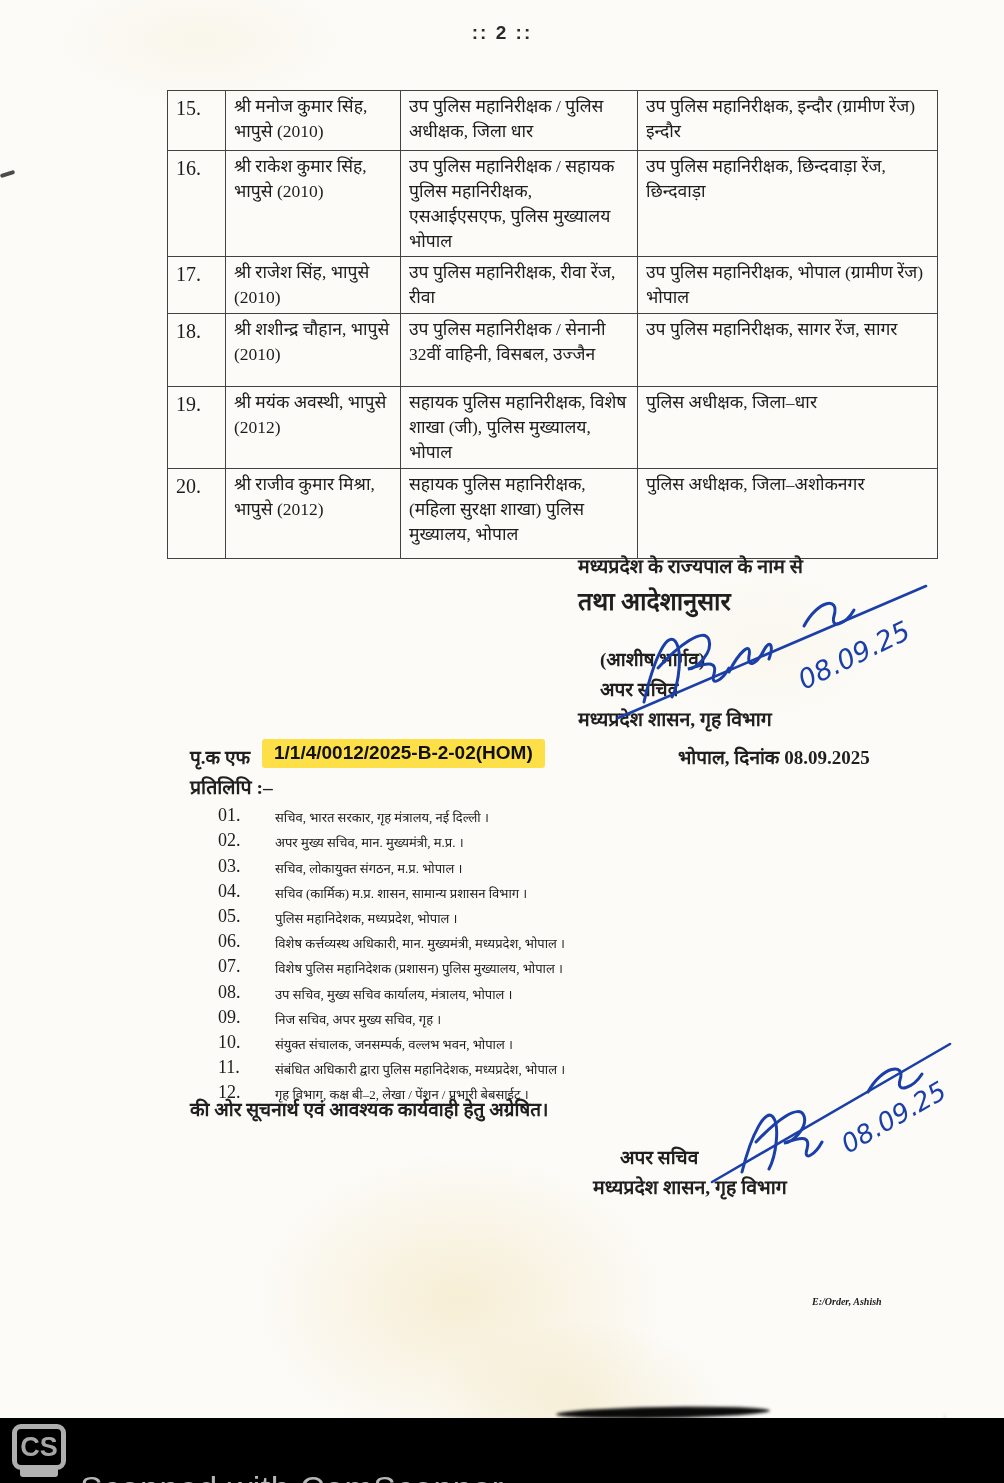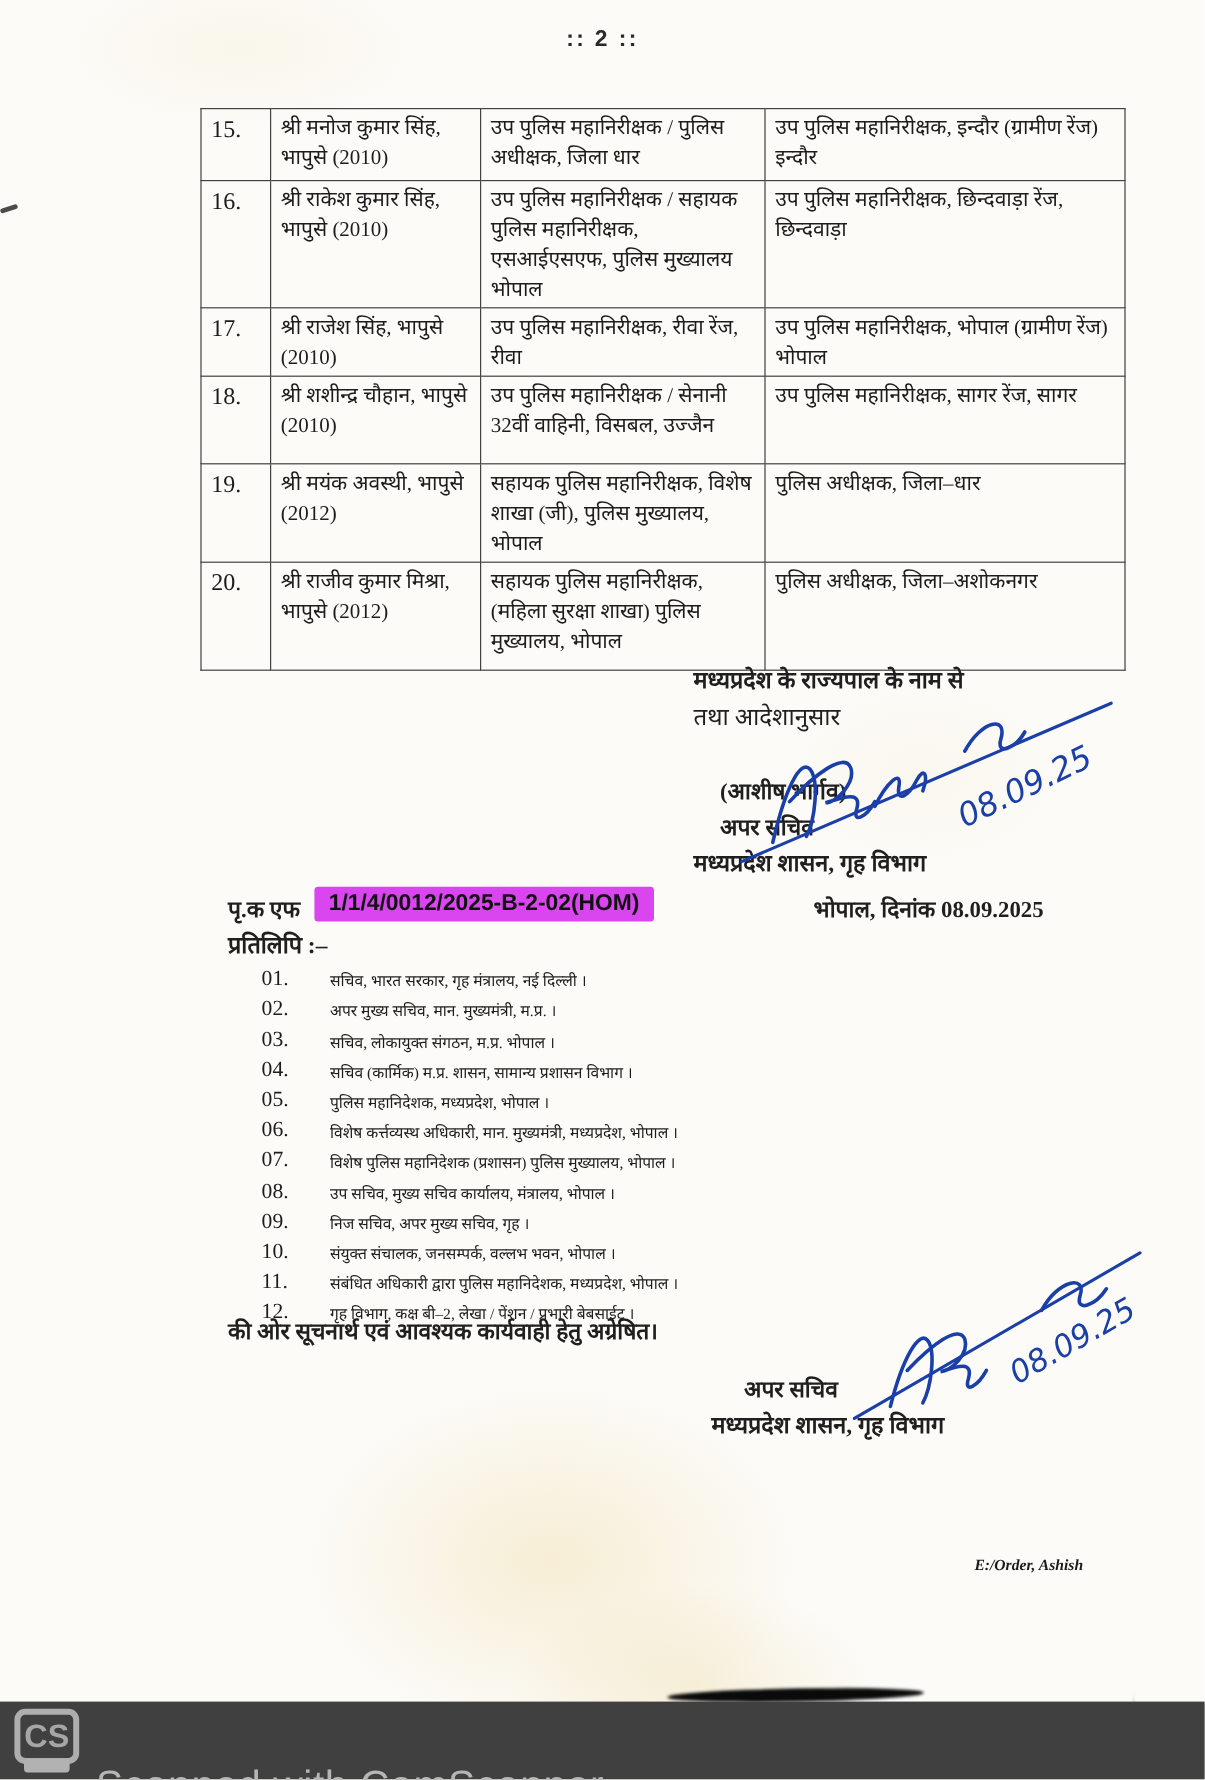--- a/index.html
+++ b/index.html
@@ -42,62 +42,62 @@
   table.officers tr.r2{height:98px;}
   table.officers tr.r3{height:57px;}
   table.officers tr.r4{height:73px;}
   table.officers tr.r5{height:77px;}
   table.officers tr.r6{height:90px;}
 
   .abs{position:absolute;white-space:nowrap;}
   .center{text-align:left;}
 
   .authority-1{left:578px;top:552px;width:320px;font-size:19.5px;font-weight:600;}
-  .authority-2{left:578px;top:583px;width:320px;font-size:20px;font-weight:400;}
+  .authority-2{left:578px;top:583px;width:320px;font-size:25px;font-weight:700;}
 
   .sig-svg{position:absolute;pointer-events:none;z-index:5;}
   .sig1{left:608px;top:572px;width:360px;height:158px;}
   .sig2{left:698px;top:1022px;width:296px;height:168px;}
 
   .sig1-name{left:600px;top:646px;width:300px;font-size:19px;font-weight:600;}
   .sig1-title{left:600px;top:676px;width:300px;font-size:19px;font-weight:600;}
   .sig1-dept{left:578px;top:705px;width:340px;font-size:19.5px;font-weight:600;}
 
   .ref-label{left:190px;top:744px;font-size:19px;font-weight:700;}
   .ref-number{
-    left:262px;top:739px;padding:3px 12px 4px 12px;background:#d946ef;
+    left:262px;top:739px;padding:3px 12px 4px 12px;background:#fde047;
     font-family:"Liberation Sans","DejaVu Sans",sans-serif;
     font-size:19px;font-weight:700;color:#111;border-radius:3px;
   }
   .ref-place{left:678px;top:744px;font-size:19px;font-weight:600;}
 
   .copy-heading{left:190px;top:773px;font-size:19.5px;font-weight:700;}
 
   .copy-list{position:absolute;left:218px;top:801px;width:680px;}
   .copy-item{display:flex;height:25.2px;align-items:flex-end;}
   .copy-no{width:40px;flex:0 0 40px;font-size:18px;color:#1c1c1c;}
   .copy-text{margin-left:17px;font-size:13px;color:#1c1c1c;white-space:nowrap;}
 
   .forward-line{left:190px;top:1096px;font-size:19px;font-weight:700;text-align:right;}
 
   .sig2-title{left:620px;top:1144px;width:250px;font-size:19px;font-weight:600;}
   .sig2-dept{left:593px;top:1173px;width:305px;font-size:19.5px;font-weight:600;}
 
-  .file-note{left:812px;top:1296px;font-size:13px;font-weight:700;font-style:italic;color:#1a1a1a;}
+  .file-note{left:812px;top:1296px;font-size:10px;font-weight:700;font-style:italic;color:#1a1a1a;}
 
   
   .tick-left{position:absolute;left:0px;top:172px;width:15px;height:4px;background:#2b2b2b;
     transform:rotate(-18deg);opacity:.85;border-radius:2px;}
   .streak-dark{position:absolute;left:556px;top:1407px;width:214px;height:11px;background:#0a0a0a;
     border-radius:50%;filter:blur(1.5px);transform:rotate(-1deg);}
   .mark-tan{position:absolute;left:944px;top:1396px;width:58px;height:40px;
     border-bottom:6px solid rgba(150,125,40,.55);border-radius:50%;transform:rotate(14deg);filter:blur(1px);}
 
   
-  .footer{position:absolute;left:0;top:1418px;width:1004px;height:65px;background:#404040;}
+  .footer{position:absolute;left:0;top:1418px;width:1004px;height:65px;background:#000000;}
   .cs-logo{position:absolute;left:12px;top:6px;width:54px;height:52px;}
   .cs-box{position:absolute;left:0;top:0;width:44px;height:36px;border:5px solid #aeaeae;border-radius:9px;
     display:flex;align-items:center;justify-content:center;
     font-family:"Liberation Sans","DejaVu Sans",sans-serif;font-weight:700;font-size:27px;color:#a6a6a6;}
   .cs-tab{position:absolute;left:8px;top:42px;width:38px;height:11px;background:#b2b2b2;border-radius:3px;}
   .footer-text{position:absolute;left:80px;top:11px;
     font-family:"Liberation Sans","DejaVu Sans",sans-serif;
     font-size:34px;color:#b6b6b6;letter-spacing:.5px;margin-top:40px;}
 </style>
 </head>

